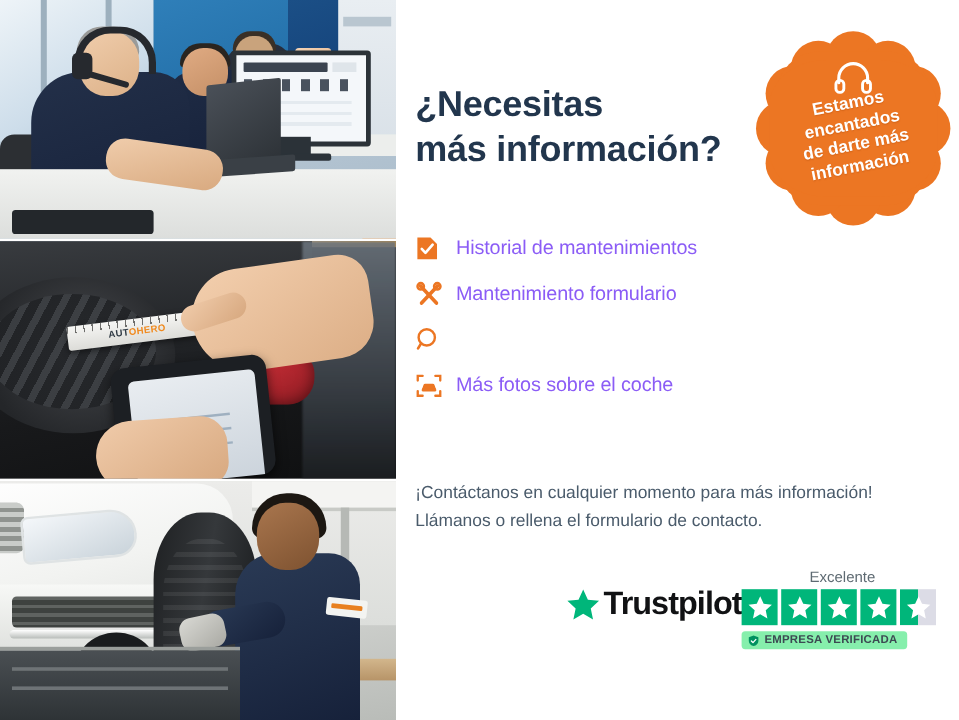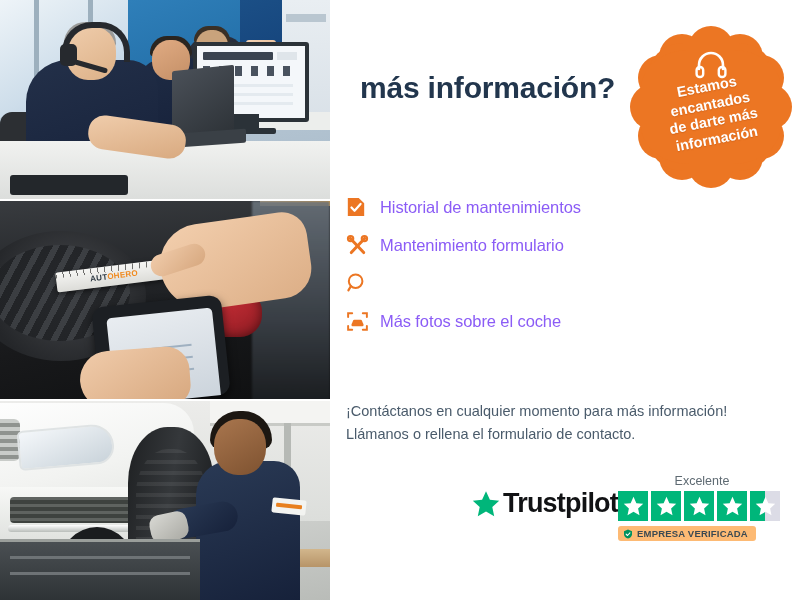--- a/index.html
+++ b/index.html
@@ -358,21 +358,21 @@
     position: absolute;
     left: 16px;
     top: 70px;
     width: 290px;
     font-size: 30px;
     font-weight: bold;
     line-height: 1.22;
     color: #22364d;
     letter-spacing: -0.2px;
   }
-  .headline .l2 { display: block; margin-left: 14px; }
+  .headline .l2 { display: block; }
 
   
   .badge {
     position: absolute;
     left: 301px;
     top: 26px;
     width: 160px;
     height: 162px;
   }
   .badge .lobes { position: absolute; inset: 0; }
@@ -505,21 +505,21 @@
   .tp-star.half .halffill {
     position: absolute; left: 0; top: 0; width: 50%; height: 100%;
     background: #00b67a;
   }
   .tp-star svg { position: relative; z-index: 2; }
   .tp-verified {
     margin-top: 5px;
     display: inline-flex;
     align-items: center;
     gap: 4px;
-    background: #fdba74;
+    background: #86efac;
     border-radius: 3px;
     padding: 2px 8px 2px 5px;
     font-size: 9.5px;
     font-weight: bold;
     color: #3c4a52;
     letter-spacing: .2px;
   }
   .tp-verified .shield { display: flex; }
 </style>
 </head>
@@ -606,20 +606,21 @@
       <div class="tech-arm"></div>
       <div class="tech-glove"></div>
       <div class="cabinet"></div>
     </div>
 
   </div>
 
   <div class="content">
 
     <div class="headline">
+      <span>¿Necesitas</span>
       <span class="l2">más información?</span>
     </div>
 
     <div class="badge">
       <div class="lobes">
         <div class="lobe" style="transform:translate(0px,-58px)"></div>
         <div class="lobe" style="transform:translate(29px,-50px)"></div>
         <div class="lobe" style="transform:translate(50px,-29px)"></div>
         <div class="lobe" style="transform:translate(58px,0px)"></div>
         <div class="lobe" style="transform:translate(50px,29px)"></div>

